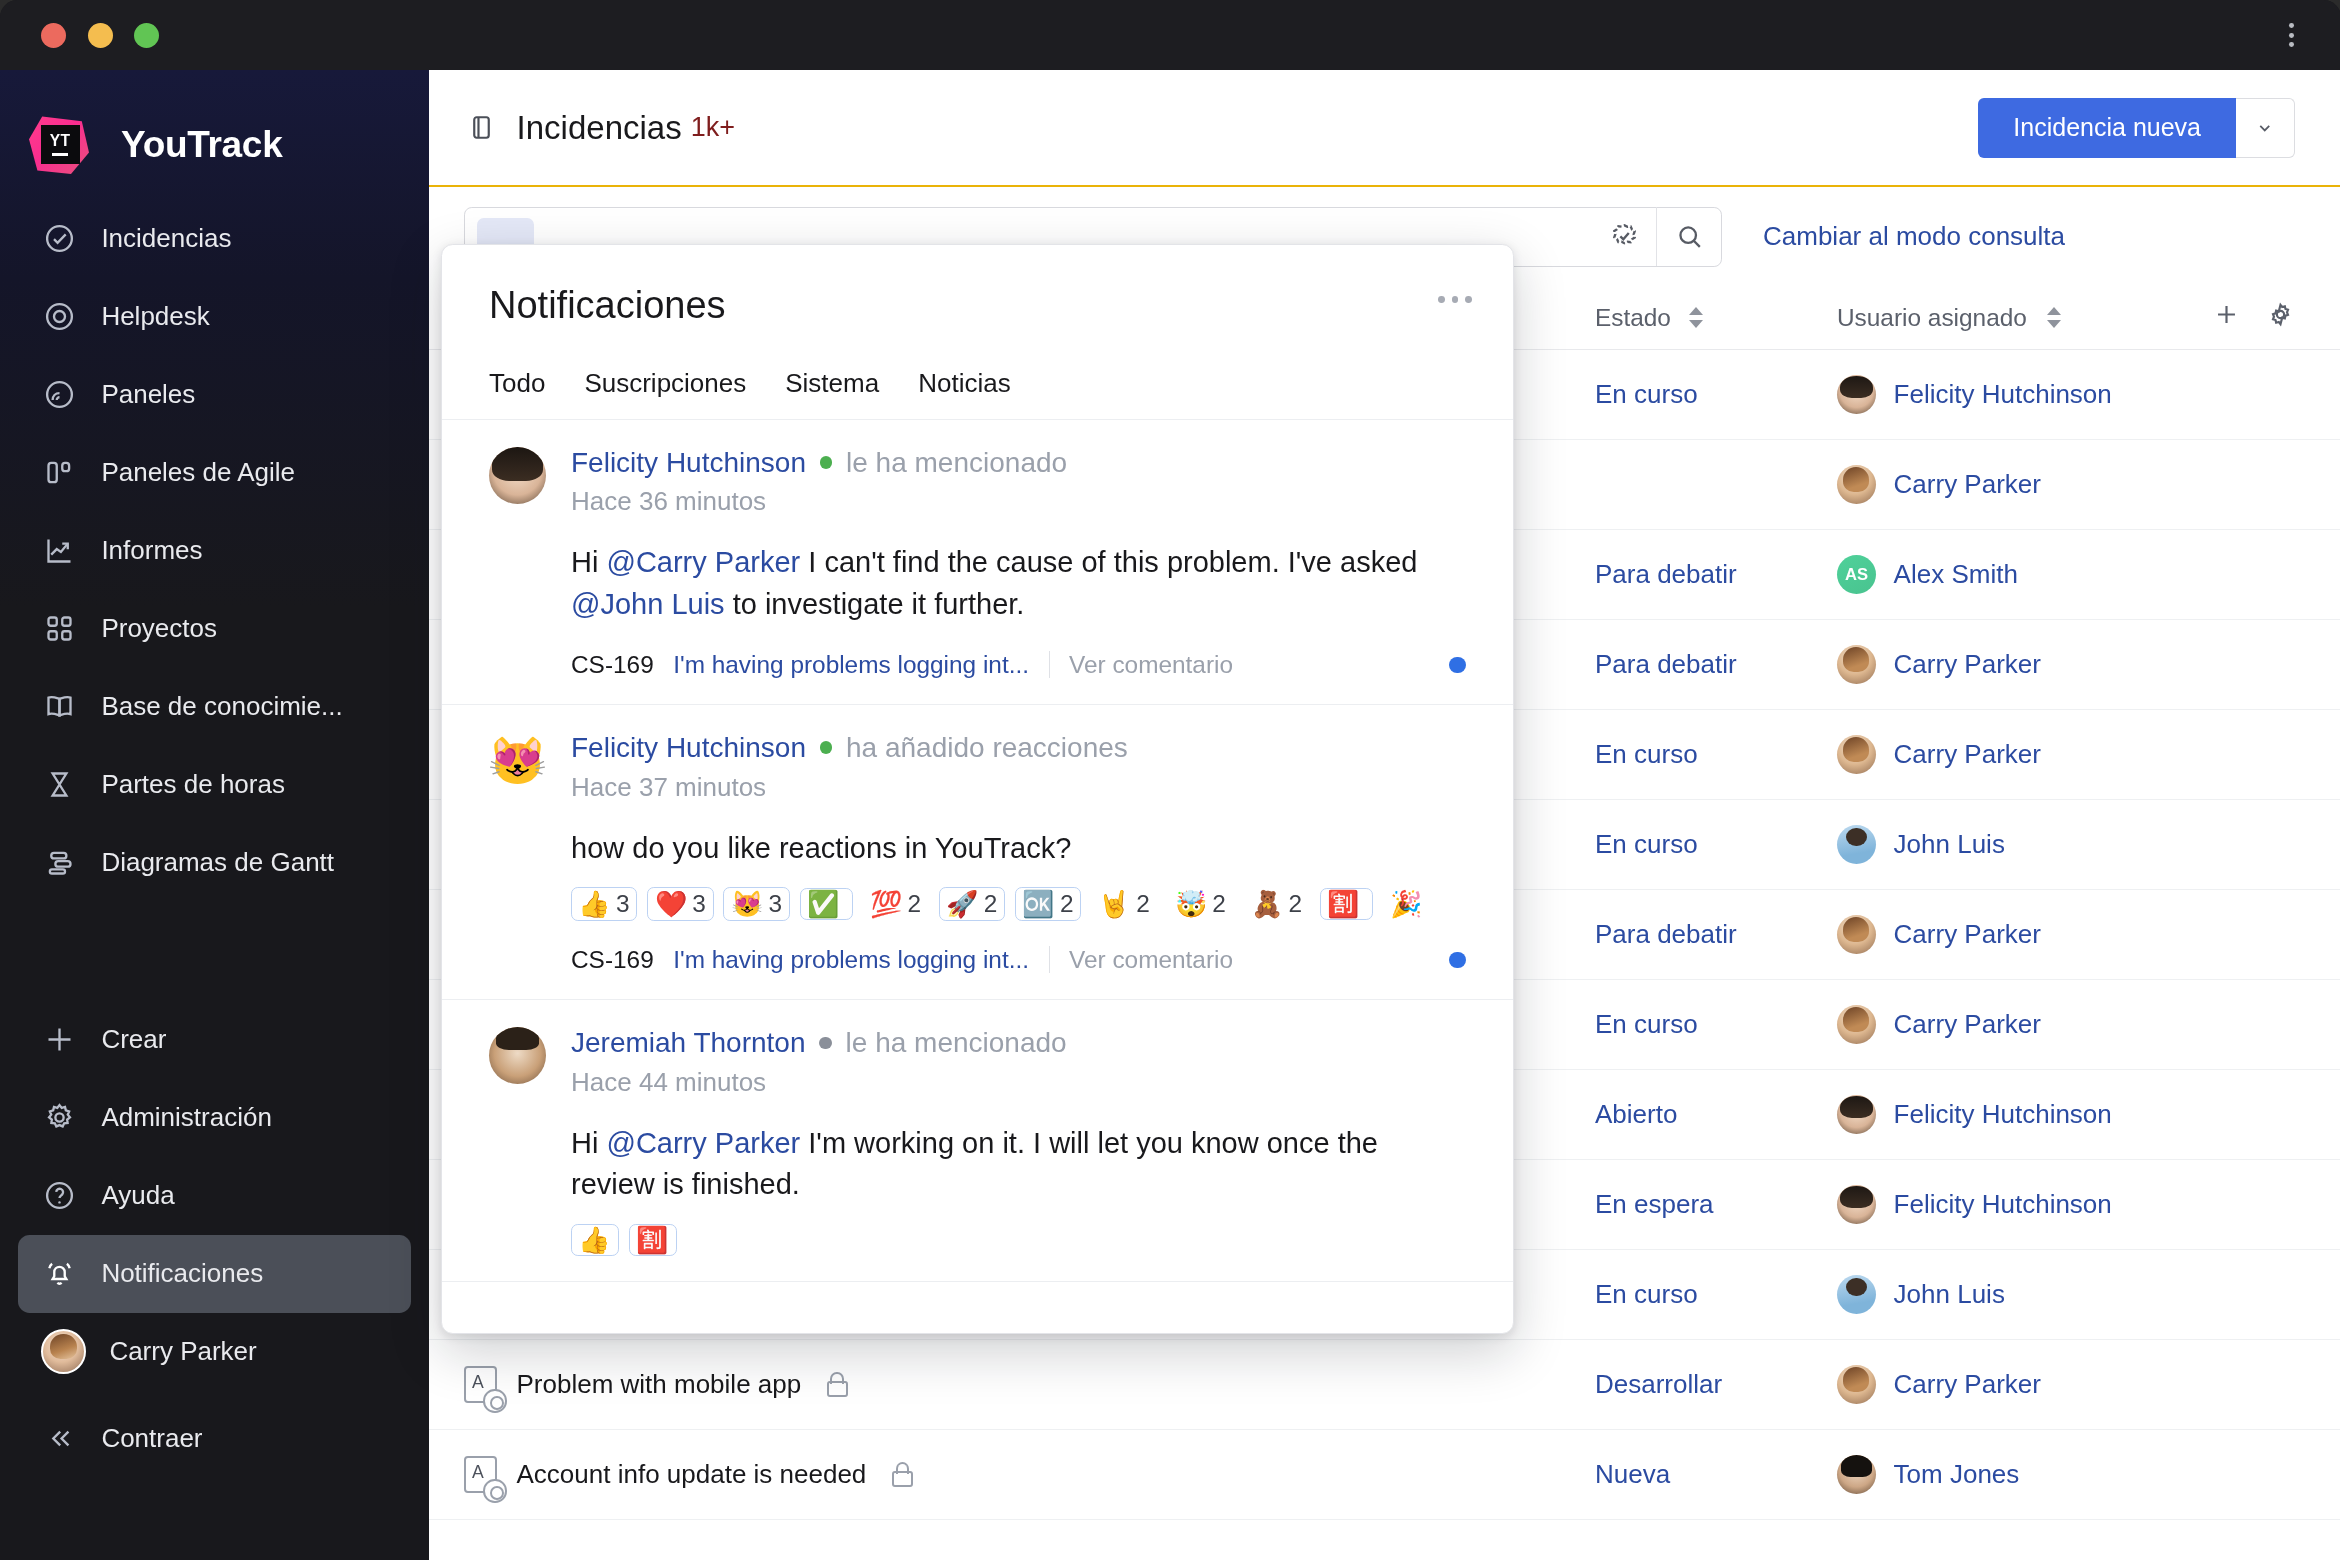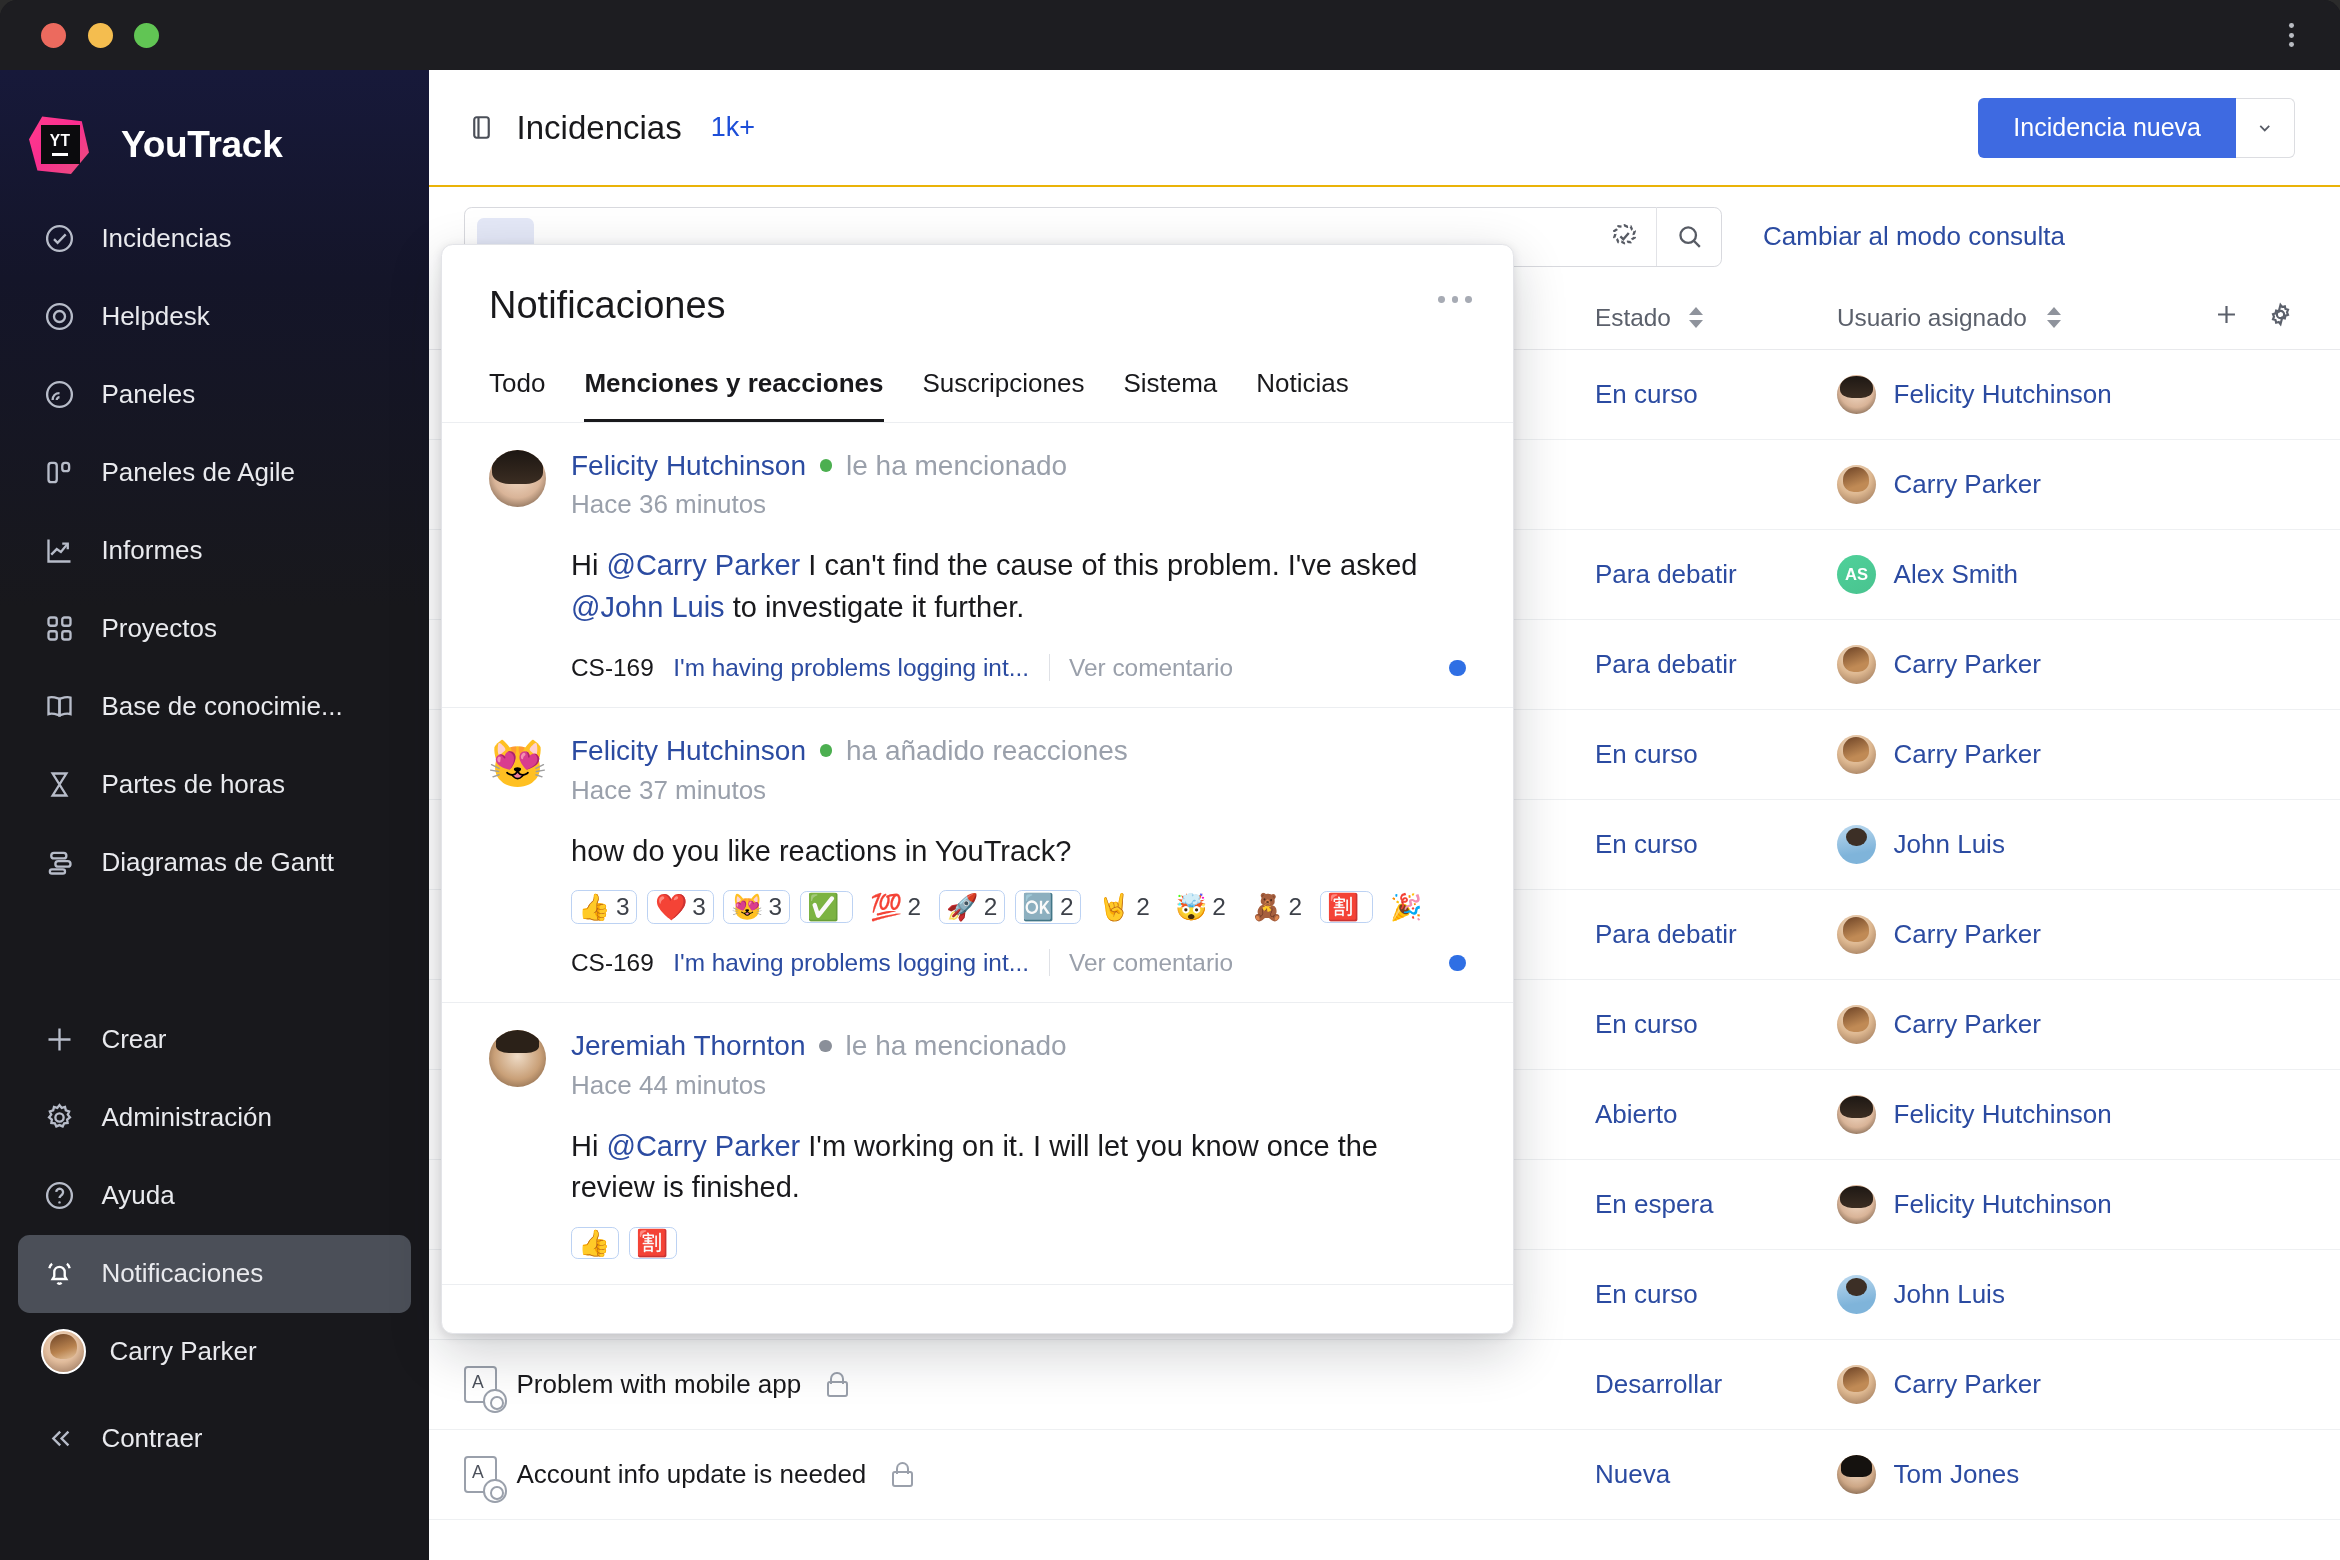--- a/index.html
+++ b/index.html
@@ -93,21 +93,21 @@
     position: absolute; top: 70px; left: 429px;
     width: 1911px; height: 1490px; background: #fff;
   }
   .main-head {
     height: 115px; display: flex; align-items: center;
     padding: 0 45px 0 35px; position: relative;
   }
   .page-ico { width: 35px; height: 35px; margin-right: 17.6px; display:flex;align-items:center;justify-content:center;}
   .page-ico svg { width: 29px; height: 29px; stroke:#4b4f58; fill:none; stroke-width:1.8;}
   .page-title { font-size: 33px; color: #19191c; font-weight: 400; }
-  .page-count { font-size: 27px; color: #1d4ed8; margin-left: 29px; }
+  .page-count { font-size: 27px; color: #7f1d1d; margin-left: 9px; }
   .new-btn-wrap { margin-left: auto; display: flex; align-items: stretch; height: 60px; }
   .new-btn {
     background: #3e6ae1; color: #fff; font-size: 25px;
     border: none; padding: 0 35px; border-radius: 5.9px 0 0 5.9px; cursor: pointer;
   }
   .new-btn-caret {
     width: 59px; background: #fff; border: 1px solid #dcdde1; border-left: none;
     border-radius: 0 5.9px 5.9px 0; display:flex; align-items:center; justify-content:center; cursor:pointer;
   }
   .new-btn-caret svg { width: 21.5px; height: 21.5px; stroke: #585c66; fill:none; stroke-width: 2; }
@@ -631,21 +631,20 @@
     <div class="notif-head">
       <div class="notif-title">Notificaciones</div>
       <div class="notif-kebab">
           <i></i>
           <i></i>
           <i></i>
         </div>
     </div>
     <div class="tabs">
       <div class="tab">Todo</div>
-      <div class="tab active">Menciones y reacciones</div>
       <div class="tab">Suscripciones</div>
       <div class="tab">Sistema</div>
       <div class="tab">Noticias</div>
     </div>
 
     <div class="notif-item">
       <span class="n-av felicity"></span>
       <div class="n-body">
         <div class="n-line1">
           <span class="n-author">Felicity Hutchinson</span>

